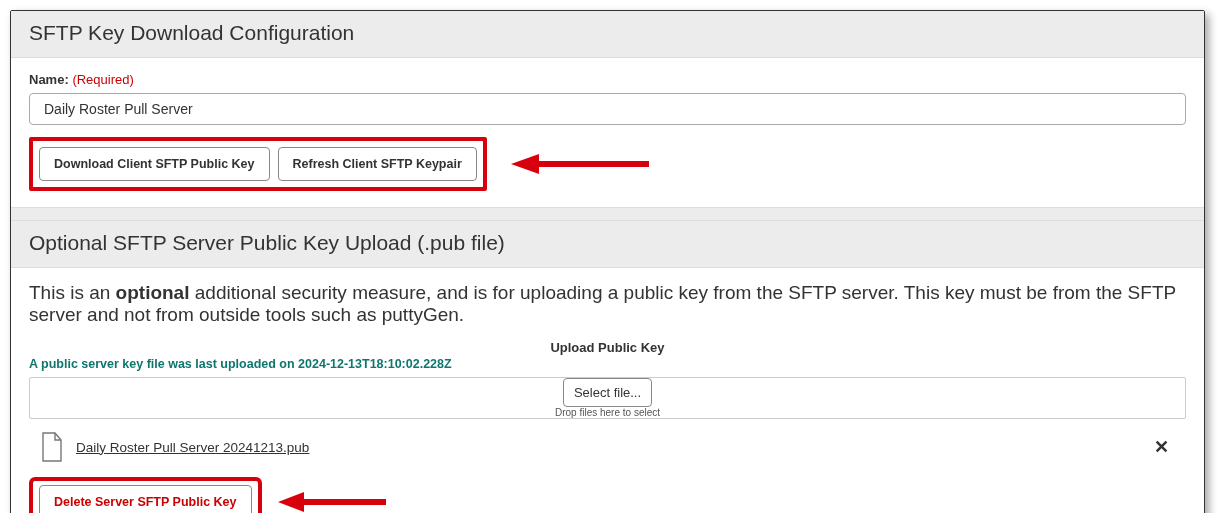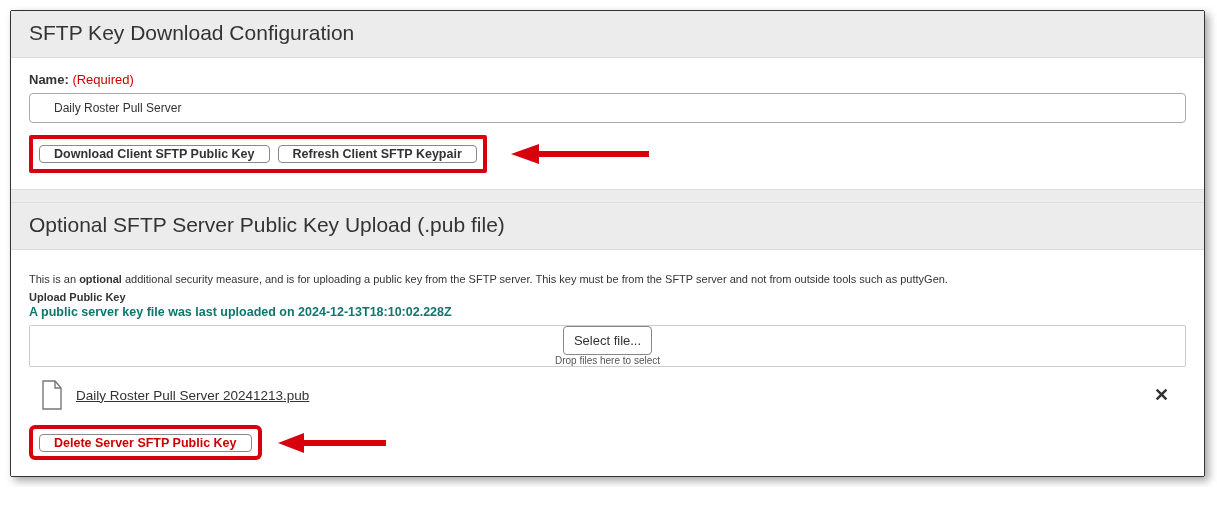--- a/index.html
+++ b/index.html
@@ -40,35 +40,35 @@
   .label-row {
     font-size: 13px;
     margin-bottom: 6px;
   }
   .label-row .lbl { font-weight: 700; color: #333; }
   .label-row .req { color: #c00; font-weight: 400; }
   .text-input {
     width: 100%;
     border: 1px solid #aaa;
     border-radius: 4px;
-    padding: 7px 24px;
-    font-size: 12px;
+    padding: 7px 14px;
+    font-size: 14px;
     color: #333;
   }
   .btn-row {
     display: flex;
     gap: 8px;
     margin-top: 12px;
     position: relative;
   }
   .btn {
     background: #fff;
     border: 1px solid #888;
     border-radius: 4px;
-    padding: 1px 14px;
+    padding: 9px 14px;
     font-size: 12.5px;
     font-weight: 700;
     color: #333;
     cursor: pointer;
     font-family: inherit;
   }
   .btn.danger { color: #c00; }
   .highlight-box {
     border: 4px solid #d8000c;
     border-radius: 2px;
@@ -81,30 +81,31 @@
     border-radius: 6px;
     display: inline-block;
     padding: 4px 6px;
   }
   .arrow {
     display: inline-flex;
     align-items: center;
     margin-left: 14px;
   }
   .desc {
-    font-size: 11px;
-    color: #333;
-    margin-top: 9px;
+    font-size: 19px;
+    color: #333;
+    margin-top: 0;
   }
   .desc b { font-weight: 700; }
   .sub-label {
-    font-size: 11px;
-    font-weight: 700;
-    margin-top: 6px;
+    font-size: 13px;
+    font-weight: 700;
+    margin-top: 14px;
     margin-bottom: 2px;
+    text-align: center;
   }
   .status-line {
     font-size: 12.5px;
     font-weight: 700;
     color: #0f766e;
     margin-bottom: 6px;
   }
   .drop-zone {
     border: 1px solid #ccc;
     border-radius: 2px;

